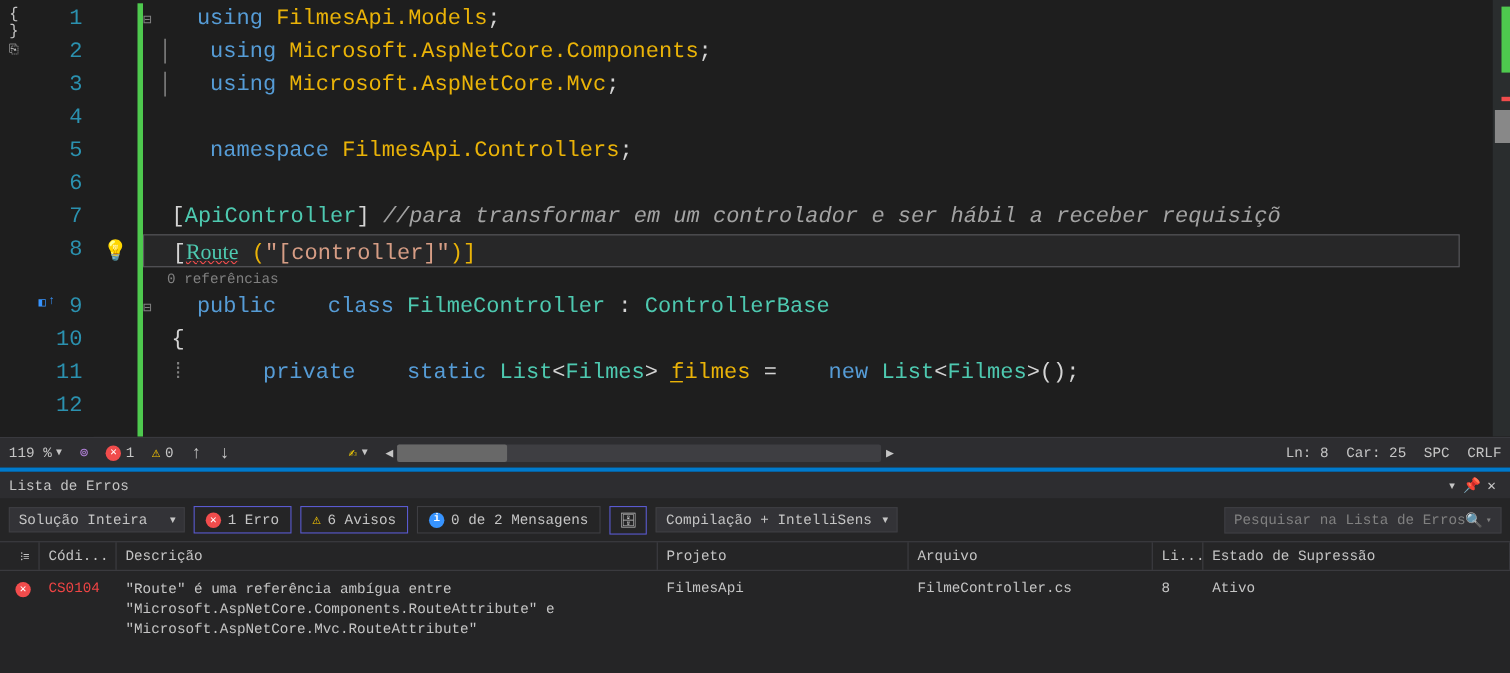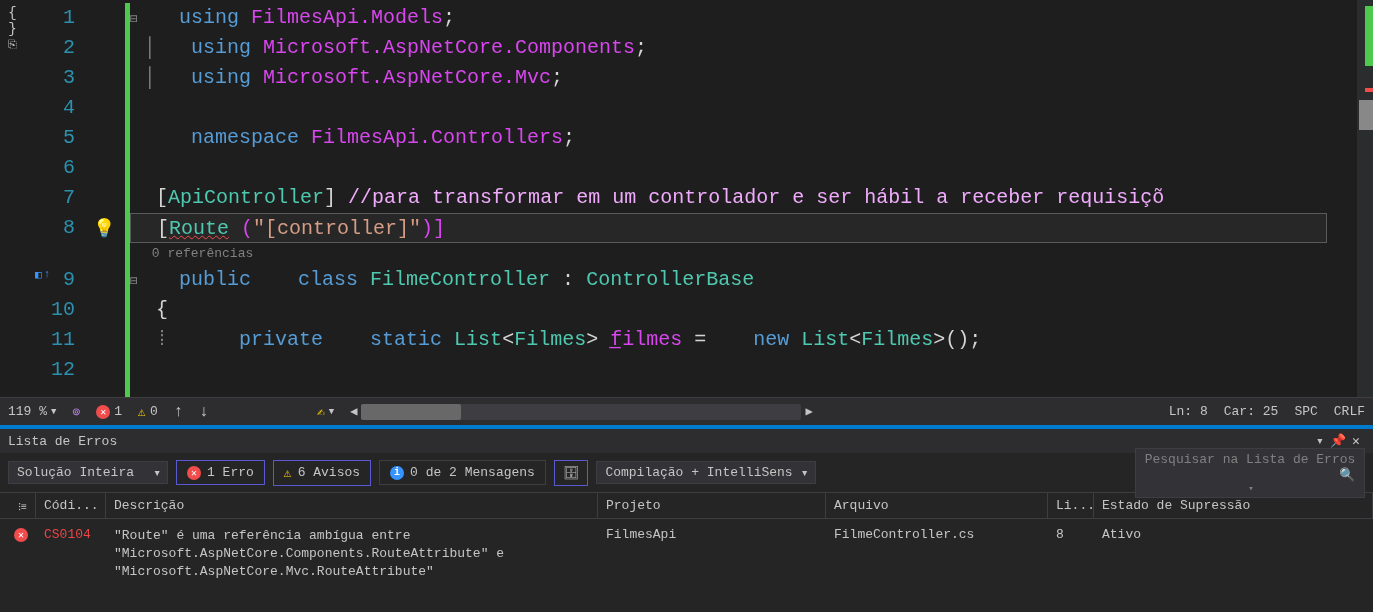--- a/index.html
+++ b/index.html
@@ -12,26 +12,26 @@
 .indicator-col { width: 40px; padding-top: 3px; }
 .indicator { height: 30px; display: flex; align-items: center; justify-content: center; }
 .bulb { color: #ffd700; font-size: 18px; }
 .change-bar { width: 5px; background: #4ec94e; margin-top: 3px; }
 .code-col { flex: 1; padding-top: 3px; font-size: 20px; position: relative; }
 .code-line { height: 30px; line-height: 30px; white-space: pre; }
 .collapse { color: #808080; display: inline-block; width: 14px; font-size: 13px; }
 .kw { color: #569cd6; margin-left: 35px; }
 .type { color: #4ec9b0; }
 .str { color: #d69d85; }
-.cmt { color: #f0abfc; }
+.cmt { color: #a3a3a3; font-style: italic; }
 .plain { color: #d4d4d4; }
-.white { color: #d946ef; text-align: right; }
+.white { color: #eab308; text-align: right; }
 .refs { color: #808080; font-size: 13px; height: 22px; line-height: 22px; padding-left: 0; }
 .highlight-line { background: rgba(58,58,60,0.35); border: 1px solid #5a5a5e; margin-right: 30px; }
-.squiggle { text-decoration: underline wavy #f14c4c; text-decoration-thickness: 1px; }
+.squiggle { text-decoration: underline wavy #f14c4c; text-decoration-thickness: 1px; font-family: Liberation Serif, serif; }
 .minimap { width: 16px; background: #2a2d2e; position: relative; }
 .minimap-mark { position: absolute; right: 0; width: 8px; height: 4px; }
 .status-bar { height: 28px; background: #2d2d30; display: flex; align-items: flex-start; font-size: 13px; color: #c5c5c5; border-top: 1px solid #3e3e42; font-family: 'Segoe UI', sans-serif; }
 .status-item { padding: 0 8px; display: flex; align-items: center; gap: 4px; height: 100%; }
 .status-sep { flex: 1; }
 .err-ico { width: 14px; height: 14px; border-radius: 50%; background: #f14c4c; color: #fff; display: inline-flex; align-items: center; justify-content: center; font-size: 10px; font-weight: bold; }
 .warn-ico { color: #ffcc00; font-size: 13px; }
 .info-ico { width: 14px; height: 14px; border-radius: 50%; background: #3794ff; color: #fff; display: inline-flex; align-items: center; justify-content: center; font-size: 10px; font-weight: bold; }
 .arrow { color: #c5c5c5; font-size: 16px; }
 .hscroll { height: 16px; background: #3e3e42; width: 440px; border-radius: 2px; position: relative; }
@@ -39,21 +39,21 @@
 .divider { height: 4px; background: #007acc; }
 .error-panel { height: 183px; background: #252526; display: flex; flex-direction: column; font-family: 'Segoe UI', sans-serif; font-size: 13px; }
 .panel-title { height: 24px; background: #2d2d30; display: flex; align-items: center; padding: 0 8px; color: #c5c5c5; }
 .panel-title .spacer { flex: 1; }
 .panel-title .win-btn { width: 18px; text-align: center; color: #c5c5c5; }
 .panel-toolbar { height: 40px; display: flex; align-items: center; padding: 0 8px; gap: 8px; border-bottom: 1px solid #3e3e42; }
 .dropdown { background: #333337; border: 1px solid #3e3e42; color: #c5c5c5; padding: 3px 22px 3px 8px; font-size: 13px; position: relative; min-width: 160px; }
 .dropdown::after { content: '▾'; position: absolute; right: 6px; }
 .filter-btn { border: 1px solid #5a5ad0; padding: 4px 10px; display: flex; align-items: center; gap: 6px; color: #c5c5c5; background: #252526; }
 .filter-btn.plain-btn { border-color: #3e3e42; }
-.search-box { margin-left: auto; background: #333337; border: 1px solid #3e3e42; padding: 3px 8px; color: #808080; min-width: 230px; display: flex; align-items: center; flex-direction: column; }
+.search-box { margin-left: auto; background: #333337; border: 1px solid #3e3e42; padding: 3px 8px; color: #808080; min-width: 230px; display: flex; align-items: center; }
 .search-box .mag { margin-left: auto; color: #c5c5c5; font-weight: bold; }
 .grid-header { height: 26px; display: flex; border-bottom: 1px solid #3e3e42; color: #c5c5c5; }
 .grid-header > div { padding: 4px 8px; border-right: 1px solid #3e3e42; display: flex; align-items: center; }
 .col-icon { width: 36px; justify-content: flex-end; }
 .col-code { width: 70px; }
 .col-desc { width: 492px; }
 .col-proj { width: 228px; }
 .col-file { width: 222px; }
 .col-line { width: 46px; }
 .col-state { flex: 1; }

